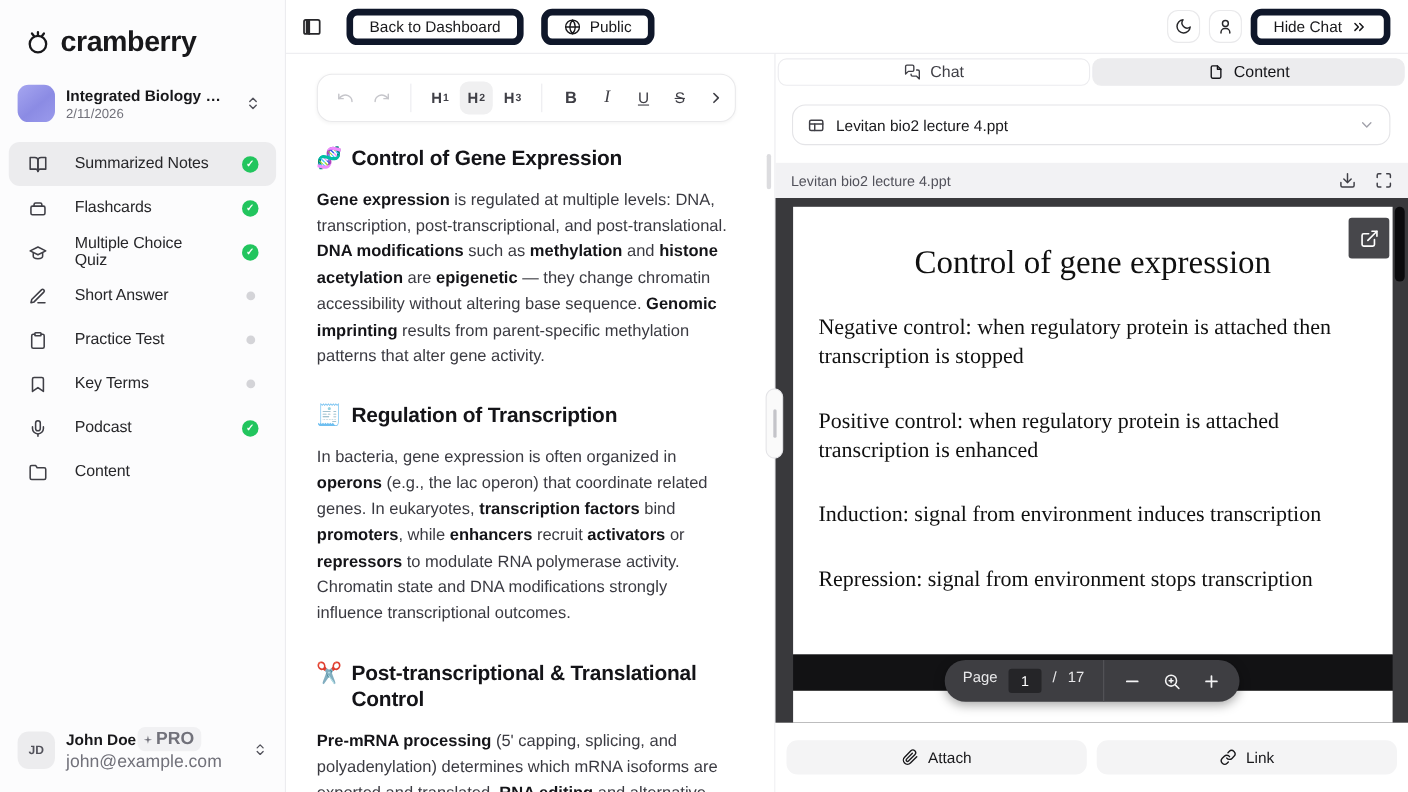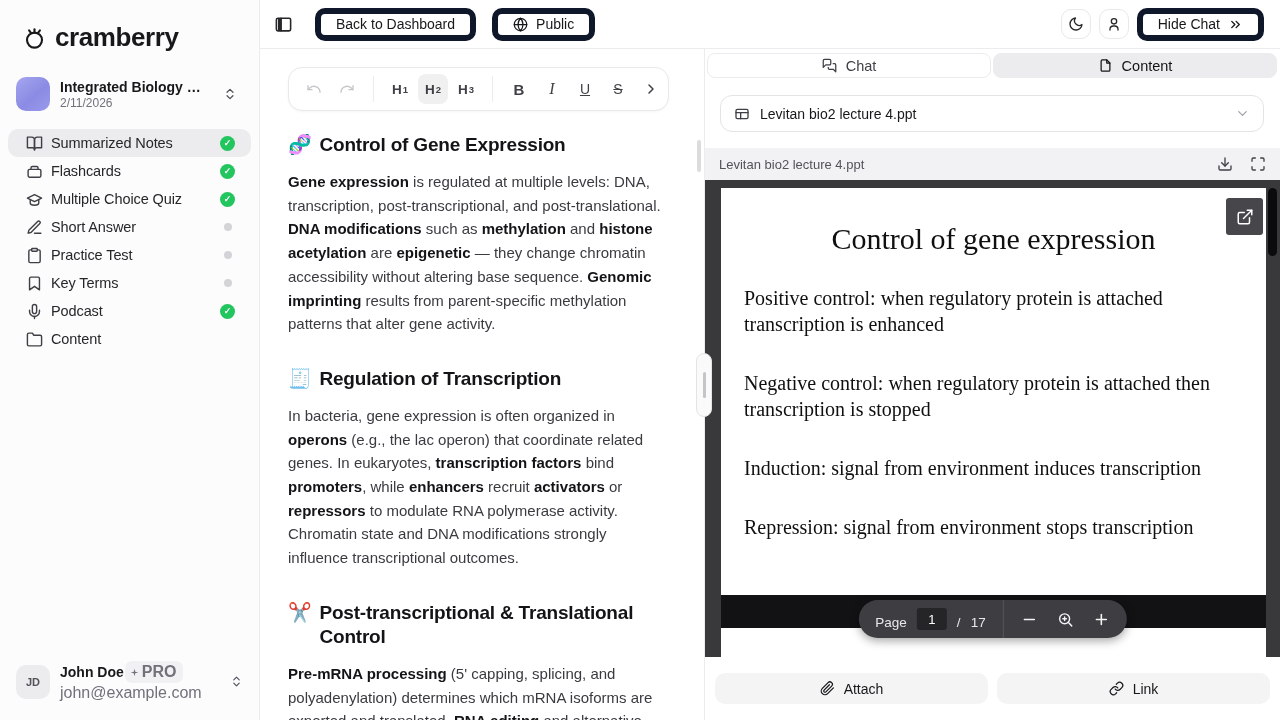--- a/index.html
+++ b/index.html
@@ -17,22 +17,22 @@
   .project { display:flex; align-items:center; gap:10px; margin:24px 22px 0 16px; }
   .pav { width:34px; height:34px; border-radius:10px; flex:none;
     background:linear-gradient(140deg,#a6a6f0 0%,#8b8be4 55%,#9a9aec 100%); }
   .project .meta { flex:1; min-width:0; }
   .project .t { font-size:14px; font-weight:600; white-space:nowrap; overflow:hidden;
     text-overflow:ellipsis; max-width:142px; }
   .project .d { font-size:12px; color:#71717a; margin-top:1px; }
   .chev-ud { color:#52525b; flex:none; }
 
   .nav { margin:18px 8px 0; }
-  .nav-item { display:flex; align-items:center; height:28px; padding:0 16px 0 18px;
-    border-radius:10px; gap:8px; color:#27272a; cursor:pointer; }
+  .nav-item { display:flex; align-items:center; height:40px; padding:0 16px 0 18px;
+    border-radius:10px; gap:25px; color:#27272a; cursor:pointer; }
   .nav-item.active { background:#ececee; }
   .nav-item svg { width:17px; height:17px; color:#3f3f46; flex:none; }
   .nav-item .lbl { font-size:14.5px; font-weight:500; flex:1; letter-spacing:-.1px; }
   .slot { width:15px; height:15px; display:flex; align-items:center; justify-content:center; }
   .badge.done { width:15px; height:15px; border-radius:50%; background:#22c55e; color:#fff;
     font-size:9px; font-weight:700; display:flex; align-items:center; justify-content:center; }
   .badge.pending { width:8px; height:8px; border-radius:50%; background:#d4d4d8; display:block; }
 
   .user { position:absolute; left:0; bottom:0; width:100%; padding:14px 16px 18px;
     display:flex; align-items:center; gap:10px; }
@@ -120,21 +120,21 @@
   .sgap { position:absolute; left:16px; top:415px; width:545px; height:33px; background:#121214; }
   .slide2 { top:448px; height:29px; }
   .extbtn { position:absolute; top:18px; right:17px; width:37px; height:37px; background:#47474b;
     border-radius:3px; display:flex; align-items:center; justify-content:center; color:#fff; cursor:pointer; }
   .extbtn svg { width:18px; height:18px; }
   .vscroll { position:absolute; right:3px; top:8px; width:9px; height:68px; background:#0b0b0d; border-radius:5px; }
 
   .pagebar { position:absolute; left:50%; top:420px; transform:translateX(-50%); height:38px;
     border-radius:19px; background:#3e3e42; display:flex; align-items:center; color:#e8e8ea;
     box-shadow:0 3px 10px rgba(0,0,0,.35); }
-  .pb-left { display:flex; align-items:flex-end; gap:10px; padding:0 17px; font-size:13.5px; }
+  .pb-left { display:flex; align-items:flex-start; gap:10px; padding:0 17px; font-size:13.5px; }
   .pinput { width:30px; height:22px; background:#252528; border:none; border-radius:3px;
     color:#fff; text-align:center; font-size:13px; font-family:inherit; }
   .pb-div { width:1px; height:38px; background:#55555a; }
   .pb-right { display:flex; align-items:center; gap:19px; padding:0 17px; }
   .pb-right svg { width:17px; height:17px; color:#f4f4f5; cursor:pointer; }
 
   .panel-bottom { height:63px; display:flex; align-items:center; gap:9px; padding:0 10px; background:#fff; }
   .pb-btn { flex:1; height:31px; border-radius:10px; background:#f4f4f5; border:none;
     display:flex; align-items:center; justify-content:center; gap:9px; font-size:14px;
     font-weight:500; color:#18181b; font-family:inherit; cursor:pointer; }
@@ -412,22 +412,22 @@
         <path d="M21 8V5a2 2 0 0 0-2-2h-3"></path>
         <path d="M3 16v3a2 2 0 0 0 2 2h3"></path>
         <path d="M16 21h3a2 2 0 0 0 2-2v-3"></path>
       </svg>
   </div>
 
   <div class="viewer">
     <div class="slide slide1">
       <div class="stitle">Control of gene expression</div>
       <div class="sbody">
+        <p>Negative control: when regulatory protein is attached then transcription is stopped</p>
         <p>Positive control: when regulatory protein is attached transcription is enhanced</p>
-        <p>Negative control: when regulatory protein is attached then transcription is stopped</p>
         <p>Induction: signal from environment induces transcription</p>
         <p>Repression: signal from environment stops transcription</p>
       </div>
     </div>
     <div class="sgap"></div>
     <div class="slide slide2"></div>
 
     <div class="extbtn">
       <svg viewBox="0 0 24 24" fill="none" stroke="currentColor" stroke-width="2" stroke-linecap="round" stroke-linejoin="round">
           <path d="M18 13v6a2 2 0 0 1-2 2H5a2 2 0 0 1-2-2V8a2 2 0 0 1 2-2h6"></path>

